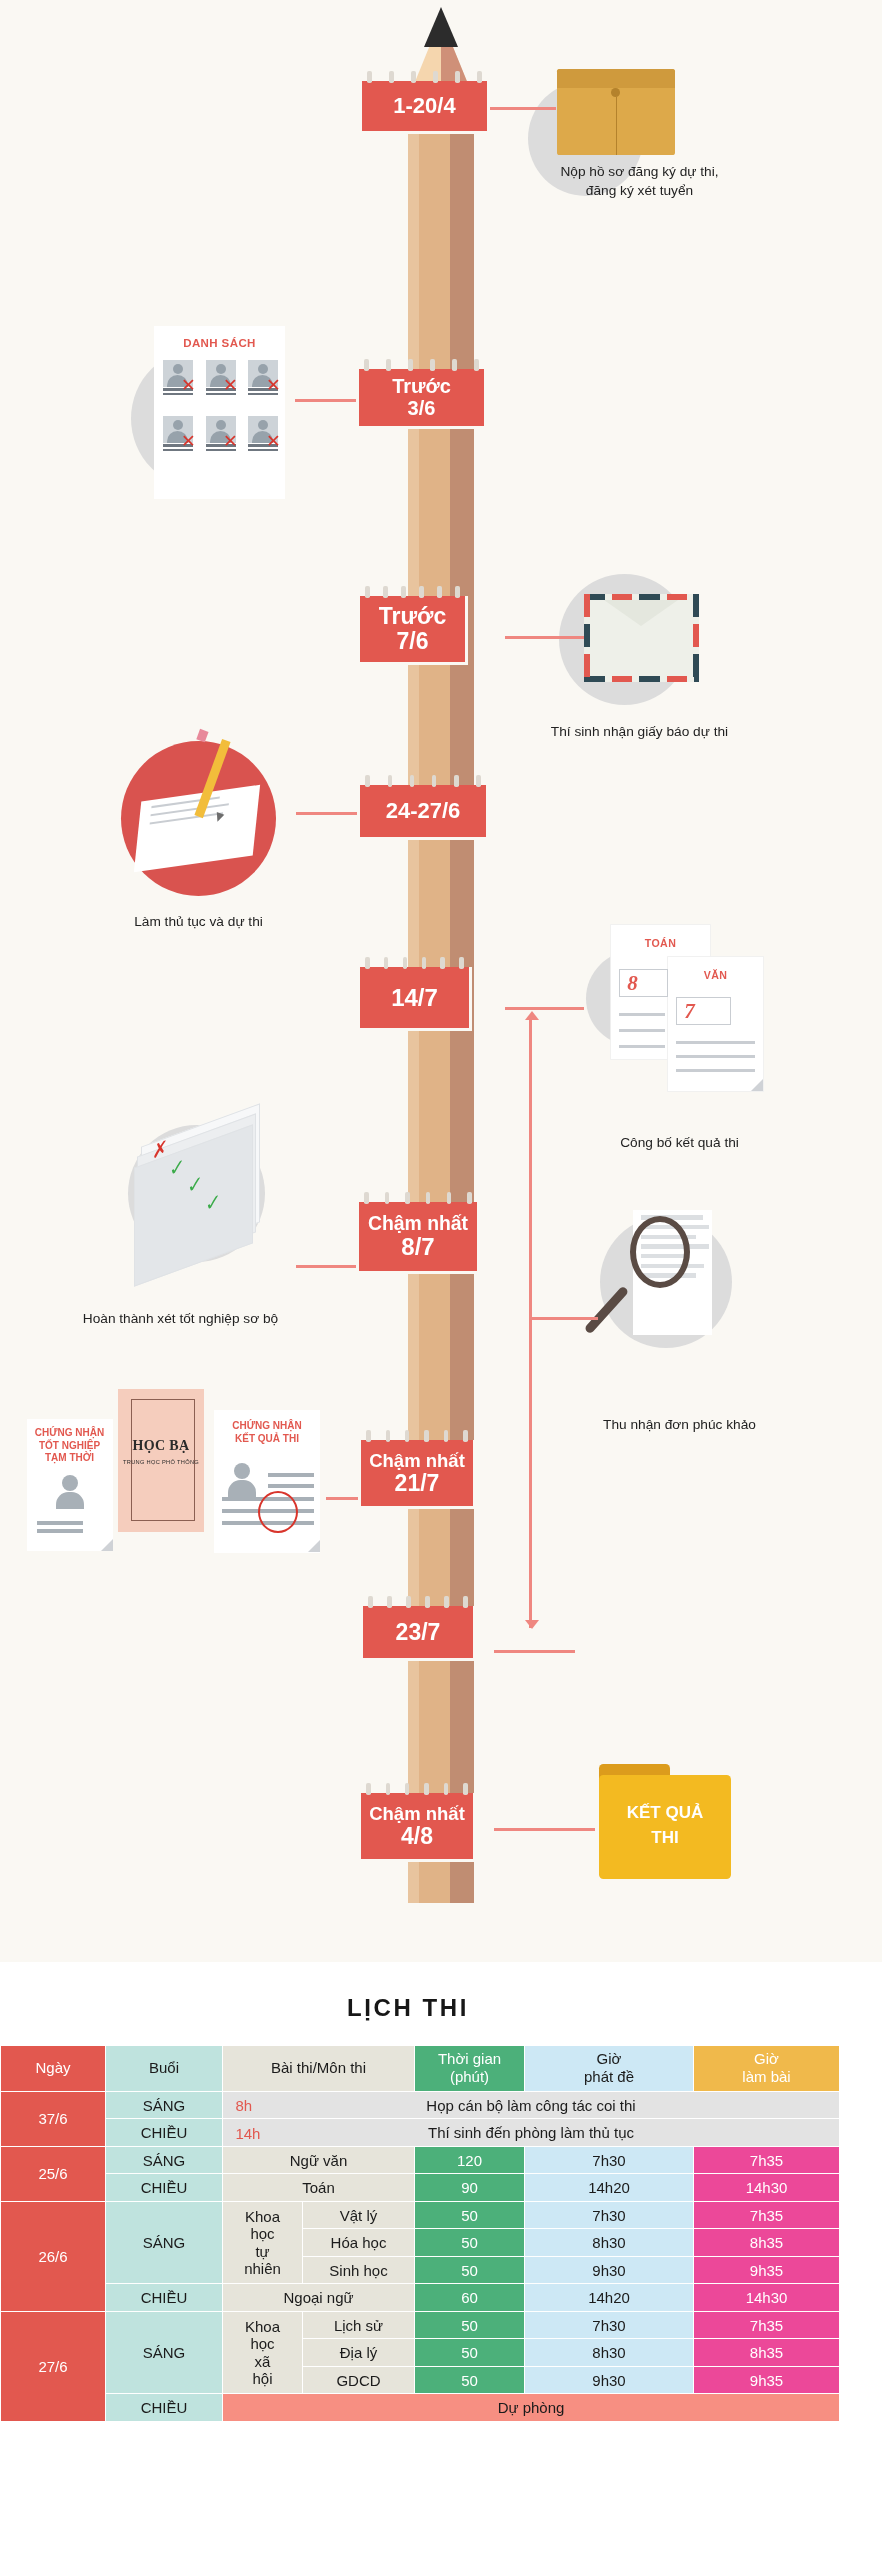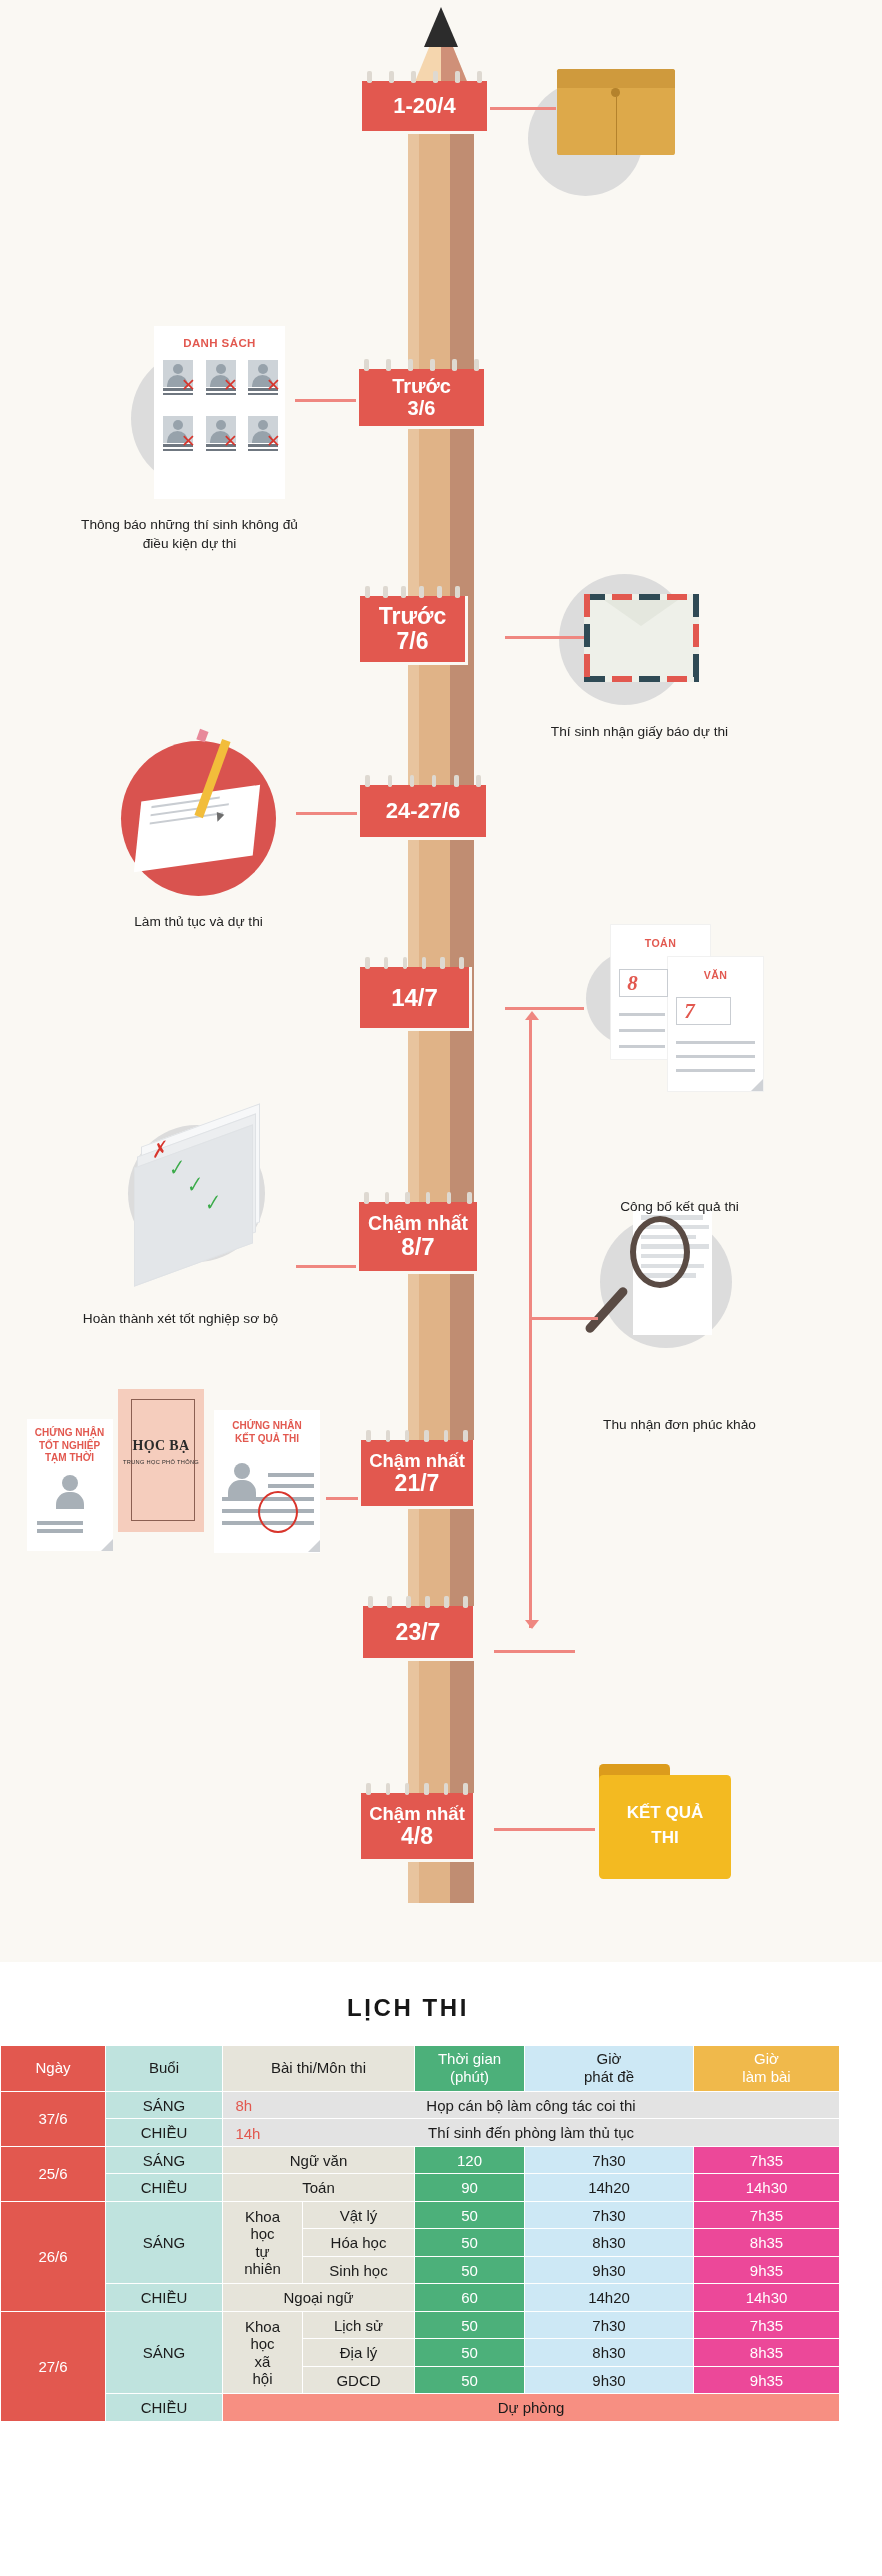--- a/index.html
+++ b/index.html
@@ -638,20 +638,24 @@
           <i></i>
           <i></i>
           <i></i>
           <i></i>
           <i></i>
           <i></i>
         </span>
       <span class="line1">1-20/4</span>
     </div>
 
+    <div class="cap" style="left:507px; top:163px; width:265px;">
+      <span>Nộp hồ sơ đăng ký dự thi,</span><br>
+      <span>đăng ký xét tuyển</span>
+    </div>
 
     <div class="circle-bg" style="left:131px; top:348px; width:141px; height:141px;"></div>
     <div class="list-card" style="left:154px; top:326px; width:131px; height:173px;"></div>
     <div class="list-title" style="left:154px; top:337px; width:131px;">DANH SÁCH</div>
 
     <div class="avatar-cell" style="left:163px; top:360px;">
         <div class="avatar-box"></div>
         <div class="avatar-lines">
           <span></span>
           <span></span>
@@ -707,24 +711,20 @@
           <i></i>
           <i></i>
           <i></i>
           <i></i>
           <i></i>
         </span>
       <span class="line1">Trước</span>
       <span class="line2">3/6</span>
     </div>
 
-    <div class="cap" style="left:35px; top:516px; width:309px;">
-      <span>Thông báo những thí sinh không đủ</span><br>
-      <span>điều kiện dự thi</span>
-    </div>
 
     <div class="circle-bg" style="left:559px; top:574px; width:131px; height:131px;"></div>
     <div class="env-white" style="left:584px; top:594px; width:115px; height:88px;"></div>
     <div class="env-dash" style="left:584px; top:594px; width:115px; height:6.2px;">
       <i style="background:#2f4a55; width:18%"></i>
         <i style="width:6%"></i>
         <i style="background:#e2584f; width:18%"></i>
         <i style="width:6%"></i>
         <i style="background:#2f4a55; width:18%"></i>
         <i style="width:6%"></i>
@@ -833,21 +833,21 @@
           <i></i>
           <i></i>
           <i></i>
           <i></i>
           <i></i>
           <i></i>
         </span>
       <span class="line1">14/7</span>
     </div>
 
-    <div class="cap" style="left:547px; top:1198px; width:265px;">
+    <div class="cap" style="left:547px; top:1134px; width:265px;">
       <span>Công bố kết quả thi</span>
     </div>
 
     <div class="conn-v" style="left:529px; top:1019px; height:609px;"></div>
     <div class="arrowhead-up" style="left:525px; top:1011px;"></div>
     <div class="arrowhead-down" style="left:525px; top:1620px;"></div>
 
     <div class="circle-bg" style="left:128px; top:1125px; width:137px; height:137px;"></div>
     <div class="stack" style="left:132px; top:1116px; width:159px; height:159px;">
       <div class="stack-sheet" style="left:8.8px; top:8.8px; width:119px; height:119px; background:#f7f8f9;"></div>

